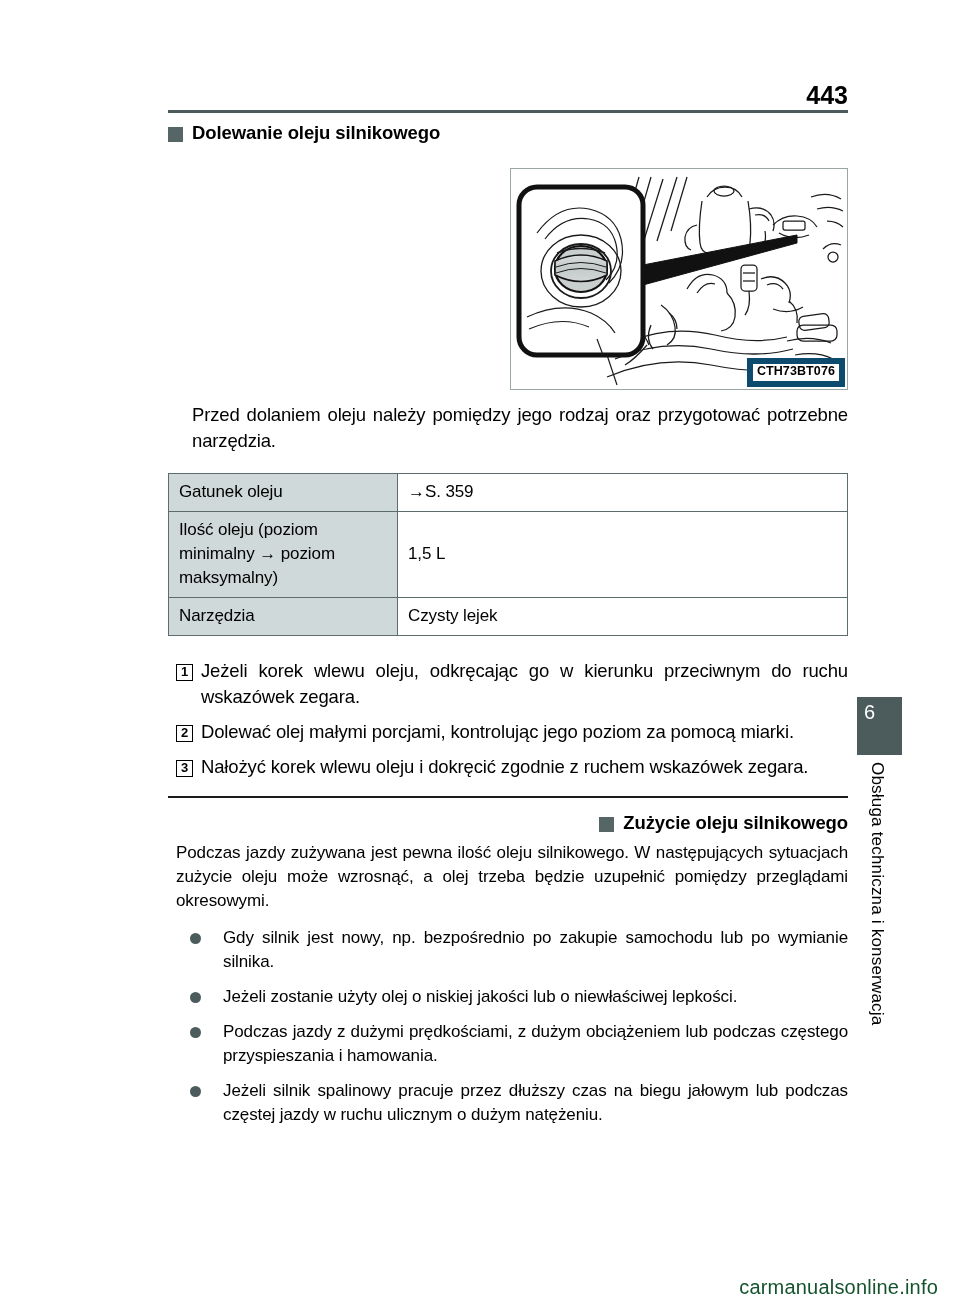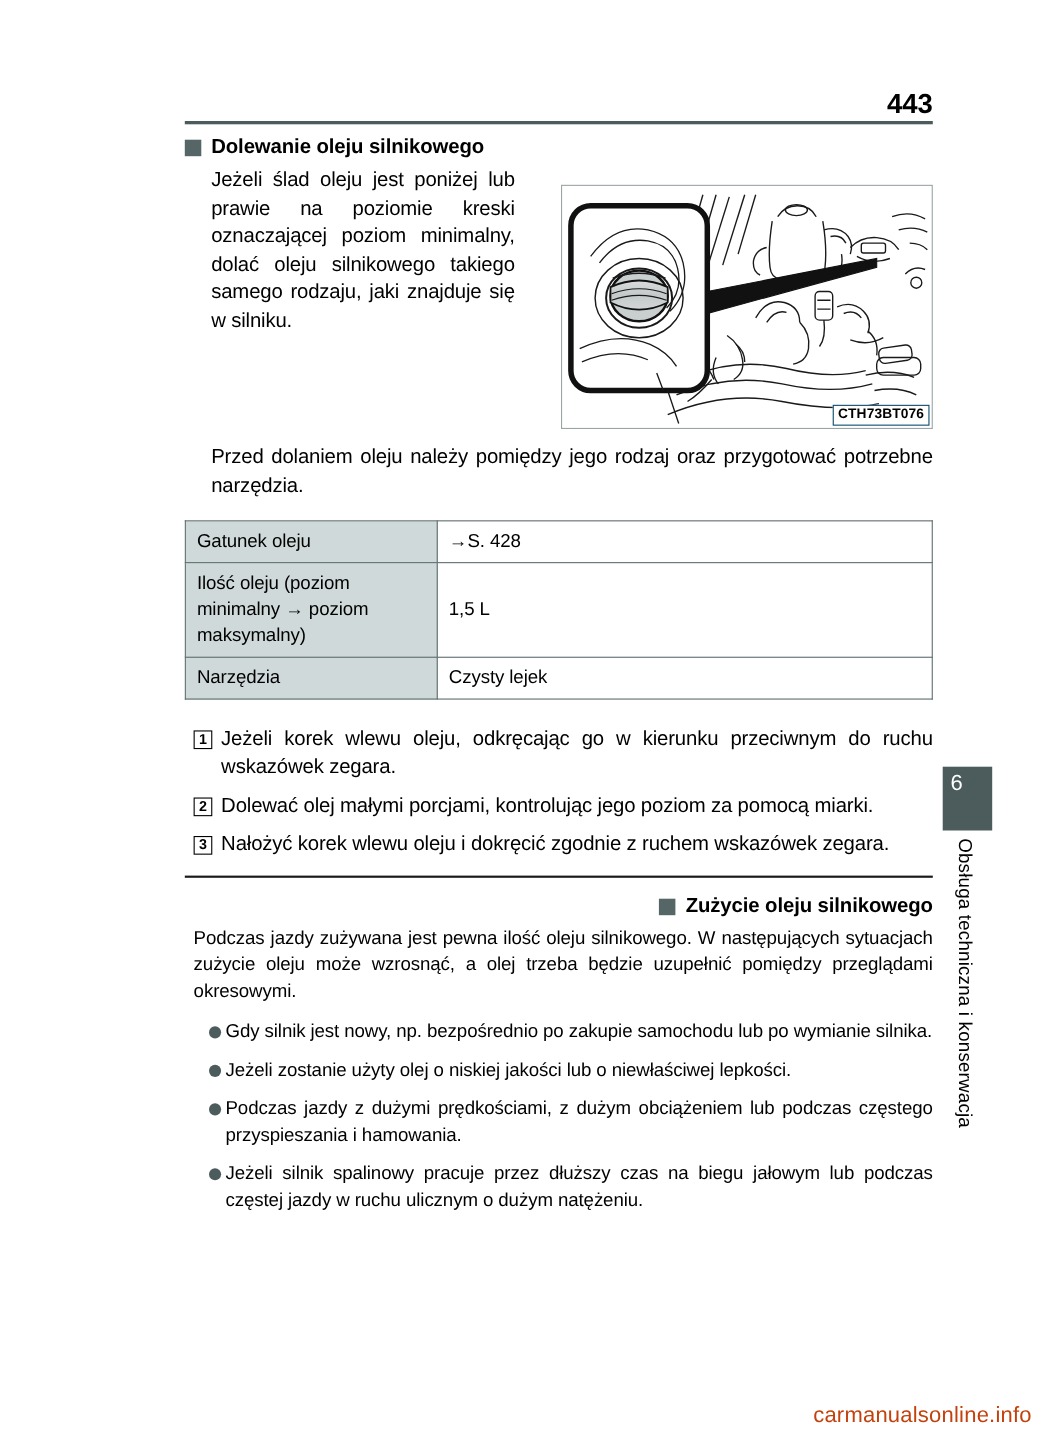--- a/index.html
+++ b/index.html
@@ -100,21 +100,21 @@
     height: 222px;
     border: 1px solid #9aa5a5;
     box-sizing: border-box;
     background: #ffffff;
   }
   #figure svg { display: block; }
   #figure-caption {
     position: absolute;
     right: 2px;
     bottom: 2px;
-    border: 1px solid #0c4a6e;
+    border: 6px solid #0c4a6e;
     background: #ffffff;
     font-size: 12.5px;
     font-weight: bold;
     padding: 1px 4px 2px 4px;
     letter-spacing: 0.1px;
     line-height: 1.1;
   }
 
   
   #lead-para {
@@ -205,21 +205,21 @@
     letter-spacing: -0.1px;
   }
   #consumption-para p { margin: 0; }
 
   #bullets {
     margin-top: 13px;
   }
   .bullet {
     display: flex;
     align-items: flex-start;
-    gap: 4px;
+    gap: 22px;
     margin-bottom: 11px;
     padding-left: 22px;
   }
   .bullet-dot {
     flex: 0 0 auto;
     width: 11px;
     height: 11px;
     border-radius: 50%;
     background: #4c5c5c;
     margin-top: 7px;
@@ -261,43 +261,40 @@
   }
 
   
   #watermark {
     position: absolute;
     left: 0;
     right: 22px;
     bottom: 14px;
     text-align: right;
     font-size: 20px;
-    color: #c2410c;
+    color: #14532d;
     letter-spacing: 0.2px;
   }
 </style>
 </head>
 <body>
 
 <div id="page-header">
   <div id="header-pageno">443</div>
 </div>
 <div id="header-rule"></div>
 
 <div id="content">
 
   <div class="sq-head">
     <span class="sq-marker"></span>
     <span class="sq-head-text">Dolewanie oleju silnikowego</span>
   </div>
 
   <div id="intro-row">
-    <div id="intro-text">
-      <p>Jeżeli ślad oleju jest poniżej lub prawie na poziomie kreski oznaczającej poziom minimalny, dolać oleju silnikowego takiego samego rodzaju, jaki znajduje się w silniku.</p>
-    </div>
 
     <div id="figure">
       <svg width="336" height="220" viewBox="0 0 336 220">
         <defs>
           <clipPath id="fclip">
               <rect x="0" y="0" width="336" height="220"></rect>
             </clipPath>
           <linearGradient id="capg" x1="0" y1="0" x2="0" y2="1">
             <stop offset="0" stop-color="#d9dcdc"></stop>
             <stop offset="0.5" stop-color="#c4c9c9"></stop>
@@ -385,21 +382,21 @@
   </div>
 
   <div id="lead-para">
     <p>Przed dolaniem oleju należy pomiędzy jego rodzaj oraz przygotować potrzebne narzędzia.</p>
   </div>
 
   <table id="spec-table">
     <tbody>
       <tr>
         <td class="k">Gatunek oleju</td>
-        <td class="v">→S. 428</td>
+        <td class="v">→S. 359</td>
       </tr>
       <tr>
         <td class="k">Ilość oleju (poziom minimalny → poziom maksymalny)</td>
         <td class="v">1,5 L</td>
       </tr>
       <tr>
         <td class="k">Narzędzia</td>
         <td class="v">Czysty lejek</td>
       </tr>
     </tbody>

